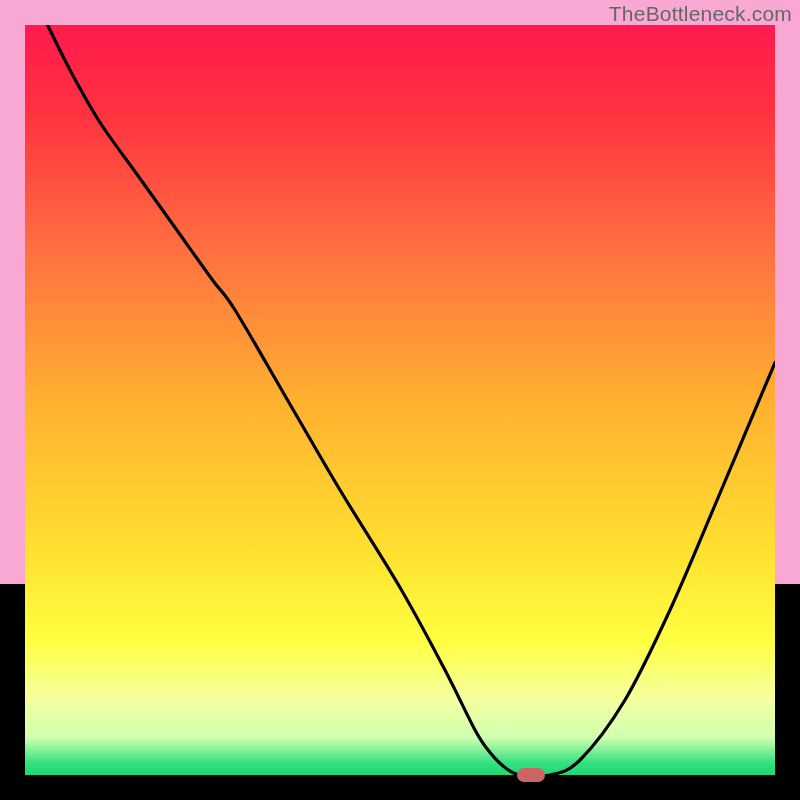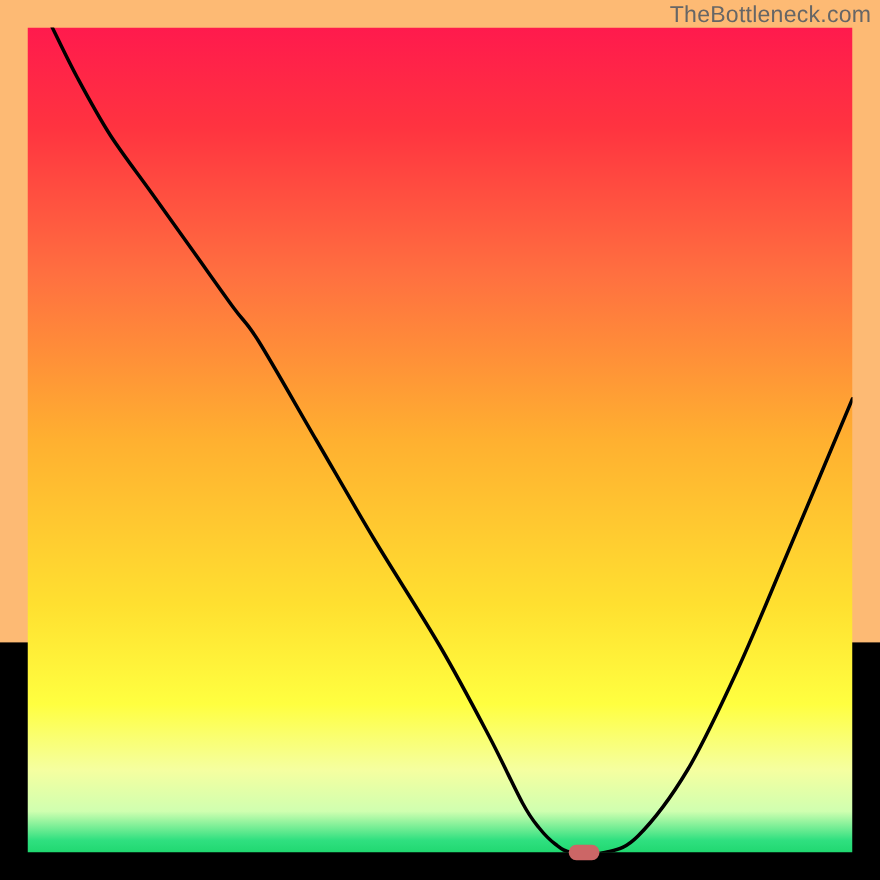--- a/index.html
+++ b/index.html
@@ -10,21 +10,21 @@
     background: #000;
     overflow: hidden;
     font-family: Arial, Helvetica, sans-serif;
   }
   .frame {
     position: absolute;
     left: 0;
     top: 0;
     width: 800px;
     height: 584px;
-    background: #fdba74;
+    background: #f9a8d4;
   }
   .plot {
     position: absolute;
     left: 25px;
     top: 25px;
     width: 750px;
     height: 750px;
   }
   .watermark {
     position: absolute;

